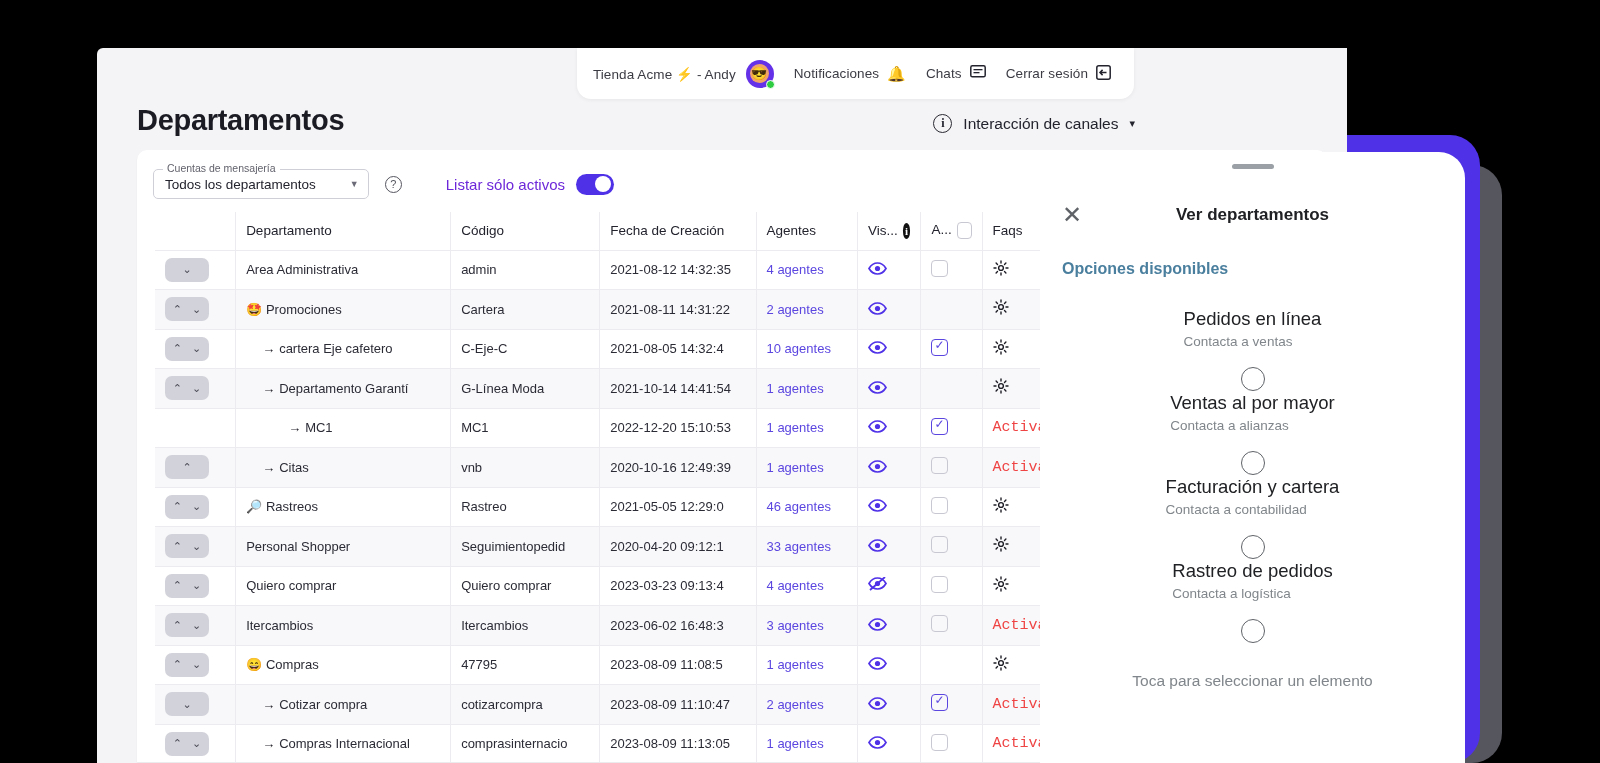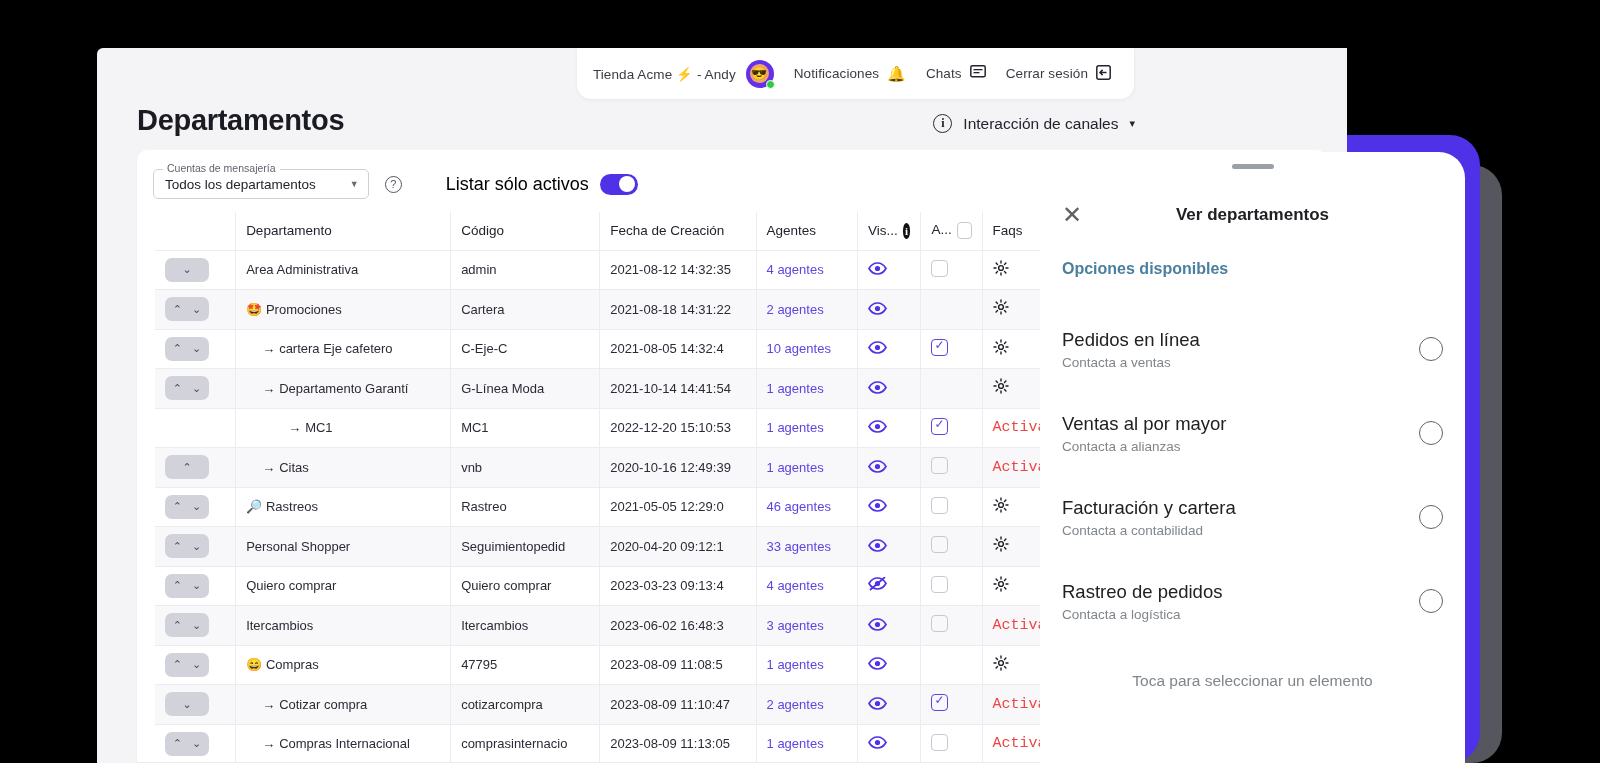--- a/index.html
+++ b/index.html
@@ -74,21 +74,21 @@
     font-size:10.5px; color:#62626d; white-space:nowrap;
   }
   .select-box {
     display:flex; align-items:center; gap:34px;
     border:1px solid #cfcfd8; border-radius:5px;
     height:30px; padding:0 9px 0 11px; font-size:13.5px; color:#23232e; cursor:pointer;
   }
   .select-box .arrow { font-size:9px; color:#6b6b77; }
   .help-circle { width:17px; height:17px; border-radius:50%; border:1.4px solid #55555f; display:flex;align-items:center;justify-content:center;font-size:11px; color:#55555f; margin-left:16px; margin-top:6px; cursor:pointer;}
   .toggle-group { display:flex; align-items:center; gap:11px; margin-left:44px; margin-top:6px; }
-  .toggle-group .t-label { font-size:18px; color:#000000; }
+  .toggle-group .t-label { font-size:15px; color:#6d28d9; }
   .switch { width:38px; height:21px; border-radius:11px; background:#4f31e8; position:relative; cursor:pointer; }
   .switch .knob { position:absolute; top:2.5px; right:2.5px; width:16px; height:16px; border-radius:50%; background:#fff; }
   .ajustes-btn {
     position:absolute; right:18px; top:16px;
     display:flex; align-items:center; gap:9px;
     border:1px solid #e3e3ea; border-radius:6px; background:#fff;
     height:31px; padding:0 13px; font-size:13.5px; color:#5b46e0; cursor:pointer; white-space:nowrap;
   }
 
   
@@ -138,21 +138,21 @@
     background:#ffffff; border-top-left-radius:26px; border-top-right-radius:26px;
   }
   .grabber { position:absolute; left:50%; transform:translateX(-50%); top:12px; width:42px; height:5px; border-radius:3px; background:#9aa0a6; }
   .sheet-head { position:absolute; top:46px; left:0; width:100%; height:34px; display:flex; align-items:center; }
   .sheet-close { position:absolute; left:22px; top:50%; transform:translateY(-50%); font-size:24px; color:#5f6368; cursor:pointer; line-height:1; font-weight:300; }
   .sheet-title { width:100%; text-align:center; font-size:17px; font-weight:600; color:#202124; }
   .sheet-subtitle { position:absolute; left:22px; top:108px; font-size:16px; font-weight:600; color:#4a7f9e; }
   .opt-list { position:absolute; left:0; top:155px; width:100%; }
   .opt {
     display:flex; align-items:center; justify-content:space-between;
-    padding:0 22px; height:84px; cursor:pointer;
+    padding:0 22px; height:84px; cursor:pointer;flex-direction:column;
   }
   .opt .txt .t1 { font-size:18.5px; color:#202124; line-height:1.3; }
   .opt .txt .t2 { font-size:13.5px; color:#80868b; margin-top:3px; }
   .radio { width:24px; height:24px; border-radius:50%; border:1.7px solid #5f6368; flex:0 0 auto; }
   .sheet-hint { position:absolute; top:520px; width:100%; text-align:center; font-size:15.5px; color:#80868b; }
 </style>
 </head>
 <body>
 
 <div class="stage">
@@ -296,21 +296,21 @@
                   <span class="switch">
                     <span class="knob"></span>
                   </span>
                 </span>
               </td>
             </tr>
             <tr class="alt">
               <td><span class="chevbtn">⌃<span>⌄</span></span></td>
               <td class=""><span>🤩</span> <span>Promociones</span></td>
               <td>Cartera</td>
-              <td>2021-08-18 14:31:22</td>
+              <td>2021-08-11 14:31:22</td>
               <td><span class="agentes">2 agentes</span></td>
               <td><span class="eye"><svg width="19" height="13" viewBox="0 0 19 13">
                     <path d="M1 6.5C3.3 2.6 6.2 1 9.5 1s6.2 1.6 8.5 5.5C15.7 10.4 12.8 12 9.5 12S3.3 10.4 1 6.5Z" fill="none" stroke="#4f31e8" stroke-width="1.7"></path>
                     <circle cx="9.5" cy="6.5" r="2.6" fill="#4f31e8"></circle>
                   </svg></span></td>
               <td></td>
               <td><span class="gear"><svg width="16" height="16" viewBox="0 0 16 16">
                     <circle cx="8" cy="8" r="2.4" fill="none" stroke="#1d1d26" stroke-width="1.4"></circle>
                     <path d="M8 1v2M8 13v2M1 8h2M13 8h2M3.1 3.1 4.5 4.5M11.5 11.5 12.9 12.9M12.9 3.1 11.5 4.5M4.5 11.5 3.1 12.9" stroke="#1d1d26" stroke-width="1.4" stroke-linecap="round"></path>
                   </svg></span></td>

